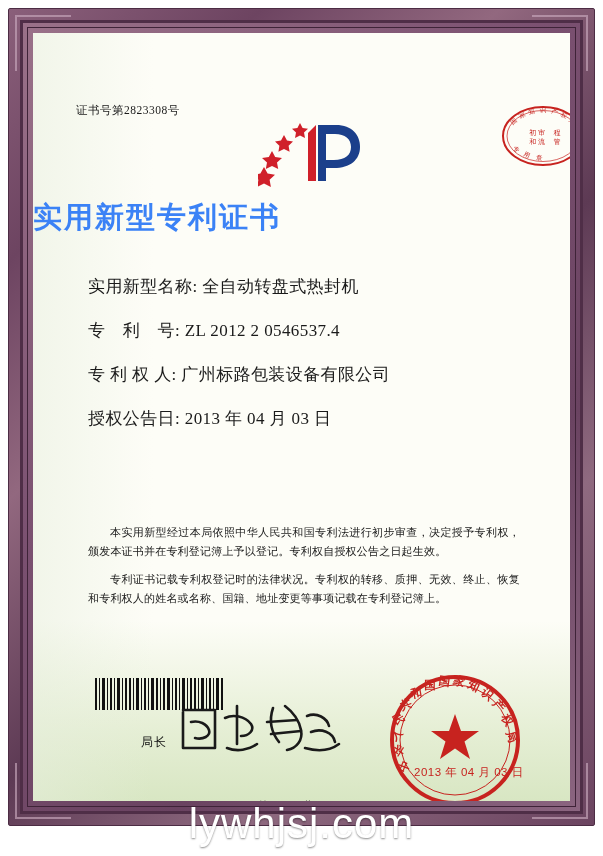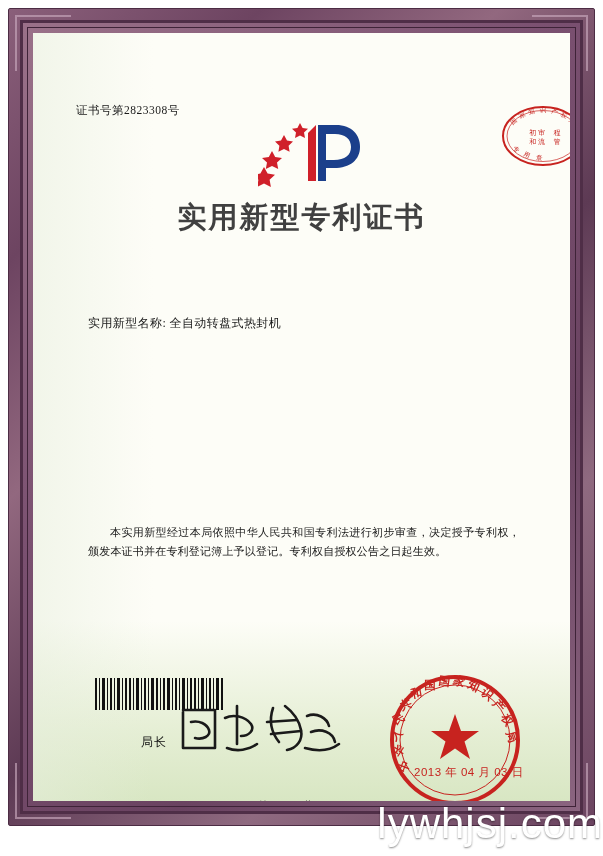--- a/index.html
+++ b/index.html
@@ -119,41 +119,40 @@
     top: 82px;
     width: 106px;
     height: 72px;
   }
 
   .title {
     position: absolute;
     left: 0;
     top: 165px;
     width: 537px;
-    text-align: center;
+    text-align: left;
     font-size: 29px;
     font-weight: bold;
     letter-spacing: 2px;
-    color: #404040;
+    color: #3b82f6;
     font-family: "Liberation Serif", serif;
   }
 
   .fields {
     position: absolute;
     left: 55px;
     top: 242px;
     width: 430px;
   }
   .field {
-    font-size: 12px;
+    font-size: 17px;
     color: #1a1a1a;
     margin-bottom: 21px;
     letter-spacing: .4px;
     white-space: nowrap;
-    margin-top: 40px;
   }
   .field .lab { display: inline-block; }
   .field .val { display: inline-block; }
 
   .paras {
     position: absolute;
     left: 55px;
     top: 490px;
     width: 432px;
     font-family: Liberation Serif, serif;
@@ -230,21 +229,21 @@
     font-size: 10.5px;
     color: #222;
   }
 
   
   .watermark {
     position: absolute;
     left: 0;
     top: 800px;
     width: 603px;
-    text-align: right;
+    text-align: center;
     font-family: "Liberation Sans", sans-serif;
     font-size: 42px;
     color: #ffffff;
     text-shadow: 0 1px 2px rgba(0,0,0,.45);
     letter-spacing: 1px;
     font-weight: 500;
   }
 </style>
 </head>
 <body>
@@ -306,24 +305,37 @@
         </svg>
       </div>
 
       <div class="title">实用新型专利证书</div>
 
       <div class="fields">
         <div class="field">
           <span class="lab">实用新型名称:</span>
           <span class="val">全自动转盘式热封机</span>
         </div>
+        <div class="field">
+          <span class="lab">专　利　号:</span>
+          <span class="val">ZL 2012 2 0546537.4</span>
+        </div>
+        <div class="field">
+          <span class="lab">专 利 权 人:</span>
+          <span class="val">广州标路包装设备有限公司</span>
+        </div>
+        <div class="field">
+          <span class="lab">授权公告日:</span>
+          <span class="val">2013 年 04 月 03 日</span>
+        </div>
       </div>
 
       <div class="paras">
         <div class="para">本实用新型经过本局依照中华人民共和国专利法进行初步审查，决定授予专利权，颁发本证书并在专利登记簿上予以登记。专利权自授权公告之日起生效。</div>
+        <div class="para">专利证书记载专利权登记时的法律状况。专利权的转移、质押、无效、终止、恢复和专利权人的姓名或名称、国籍、地址变更等事项记载在专利登记簿上。</div>
       </div>
 
       <div class="barcode">
         <svg width="128" height="32" viewBox="0 0 128 32">
           <g fill="#111">
             <rect x="0" y="0" width="2" height="32"></rect>
               <rect x="4" y="0" width="1" height="32"></rect>
             <rect x="7" y="0" width="3" height="32"></rect>
               <rect x="12" y="0" width="1" height="32"></rect>
             <rect x="15" y="0" width="2" height="32"></rect>

